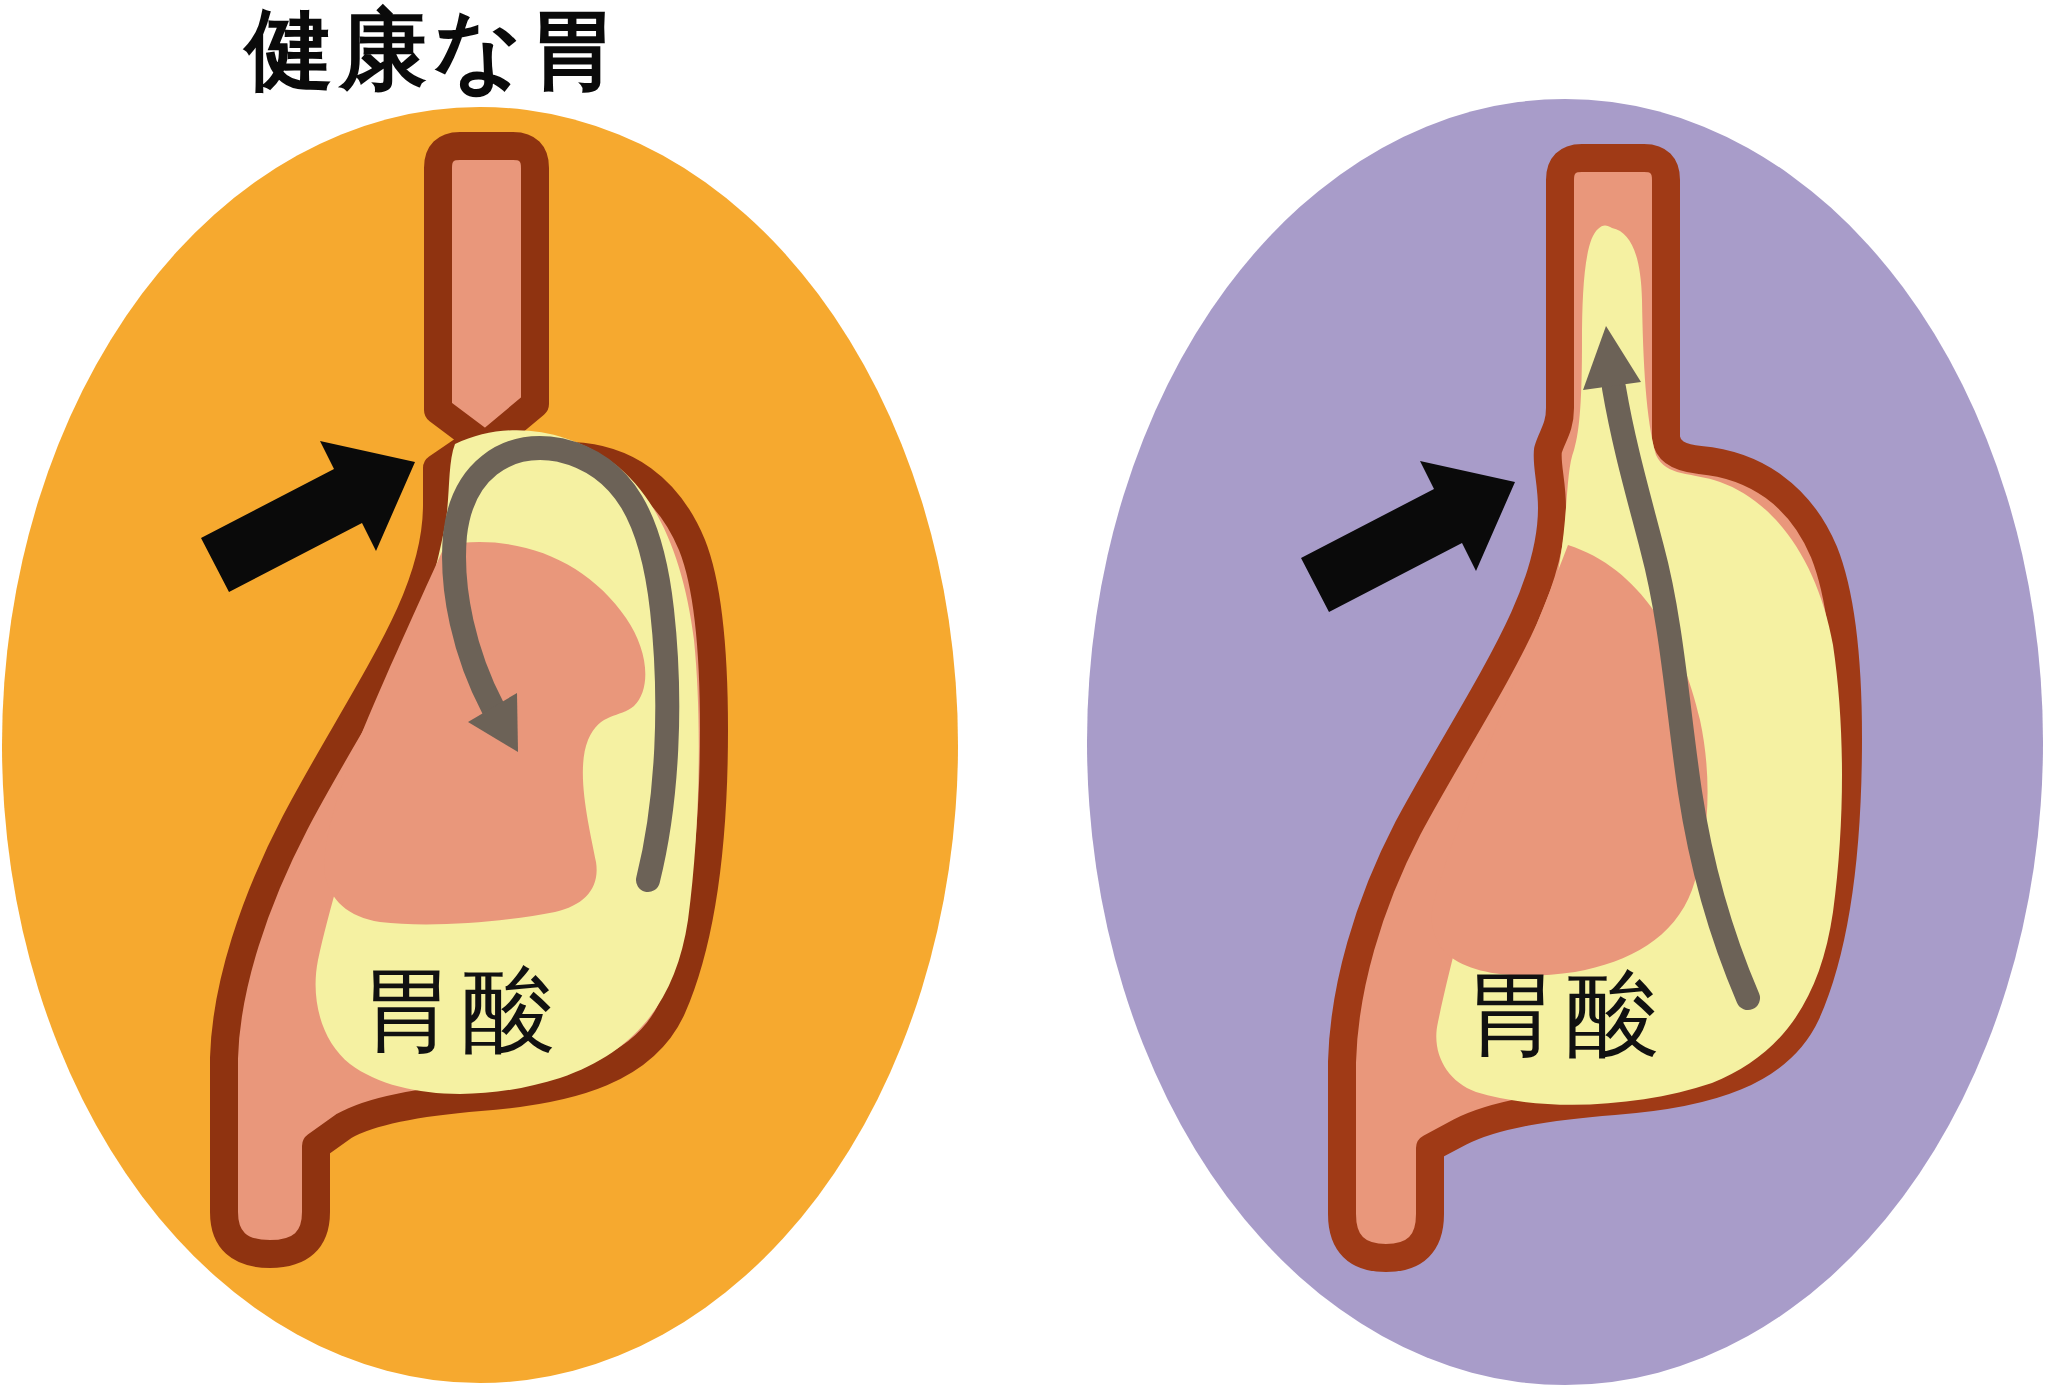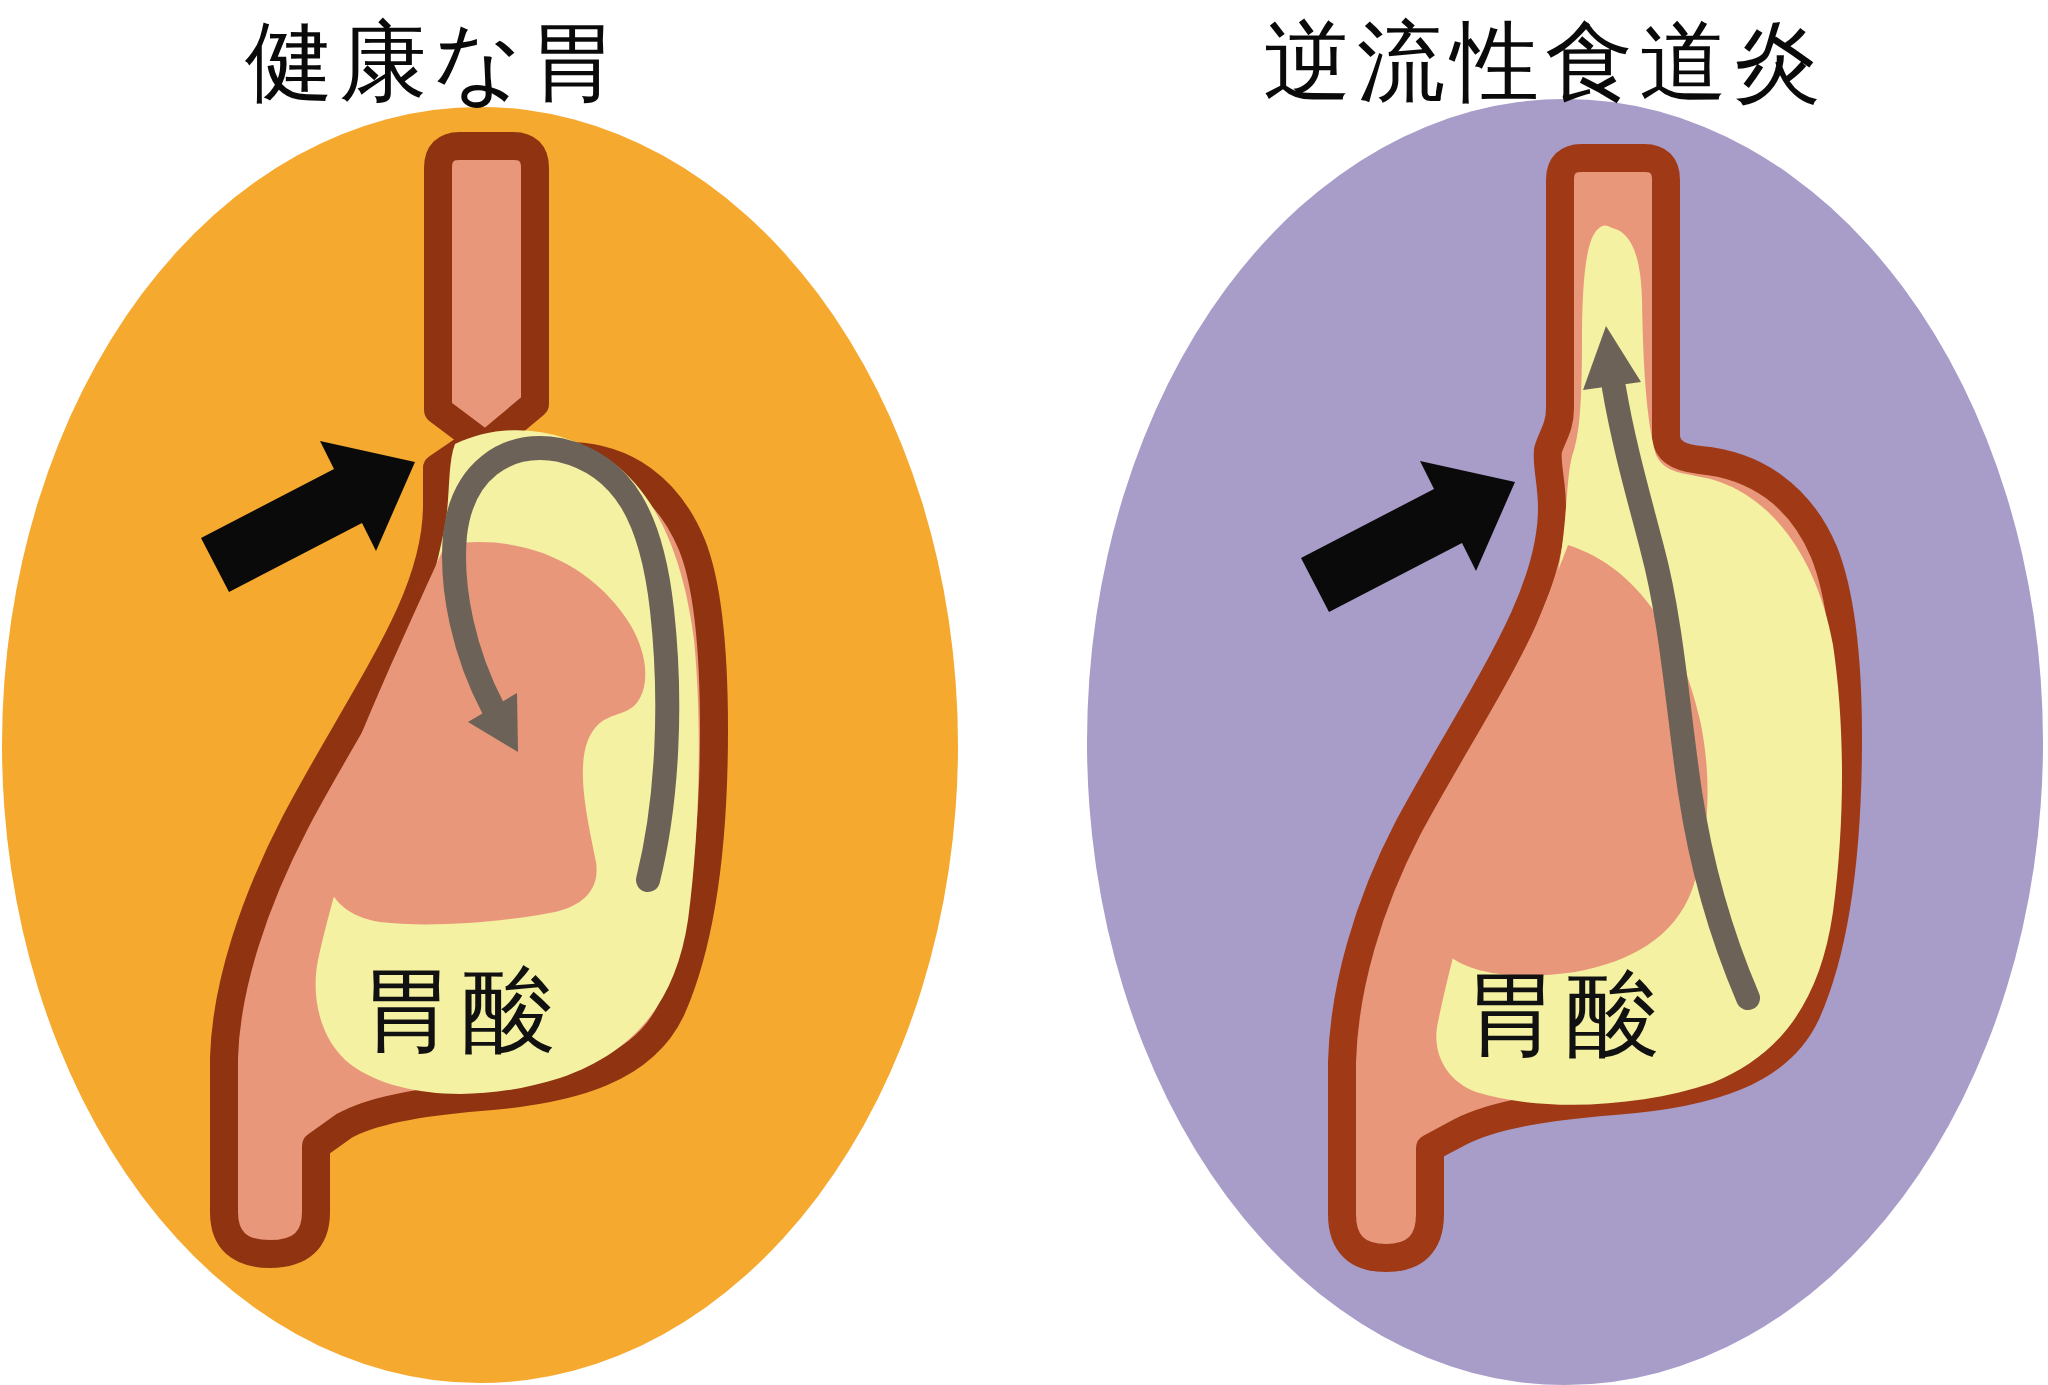--- a/index.html
+++ b/index.html
@@ -5,23 +5,23 @@
   html,body{margin:0;padding:0;}
   body{
     width:2048px;height:1385px;
     background:#ffffff;
     font-family:"Liberation Sans", sans-serif;
     overflow:hidden;
   }
   .canvas{position:relative;width:2048px;height:1385px;background:#ffffff;}
   .illustration{position:absolute;left:0;top:0;width:2048px;height:1385px;display:block;}
   .panel-title{
-    position:absolute;top:12px;height:100px;
+    position:absolute;top:0;height:100px;
     display:flex;align-items:center;justify-content:center;
-    font-size:88px;font-weight:400;color:#0a0a0a;
+    font-size:88px;font-weight:700;color:#0a0a0a;
     letter-spacing:6px;white-space:nowrap;
     font-family:"Liberation Sans", sans-serif;
   }
   .panel-title.left{left:134px;width:600px;}
   .panel-title.right{left:1245px;width:600px;}
   .acid-text{
     font-family:"Liberation Sans", sans-serif;
     font-size:94px;font-weight:500;letter-spacing:8px;
   }
 </style>
@@ -143,14 +143,13 @@
         <polygon points="1606,326 1641,382 1583,390" fill="#6C6257"></polygon>
       </g>
 
       <polygon points="1301,558 1434,489 1420,461 1515,482 1476,571 1462,543 1329,612" fill="#0A0A0A"></polygon>
 
       <text class="acid-text" x="1566" y="1046" text-anchor="middle" fill="#111111">胃酸</text>
     </g>
   </svg>
 
   <div class="panel-title left">健康な胃</div>
-  <div class="panel-title right">逆流性食道炎</div>
 </div>
 
 </body></html>

